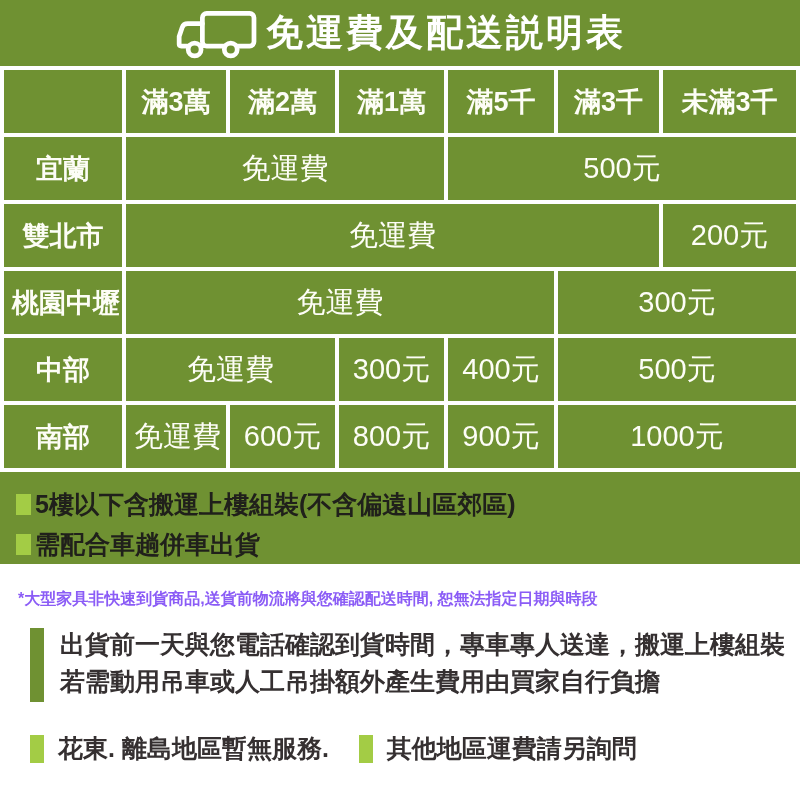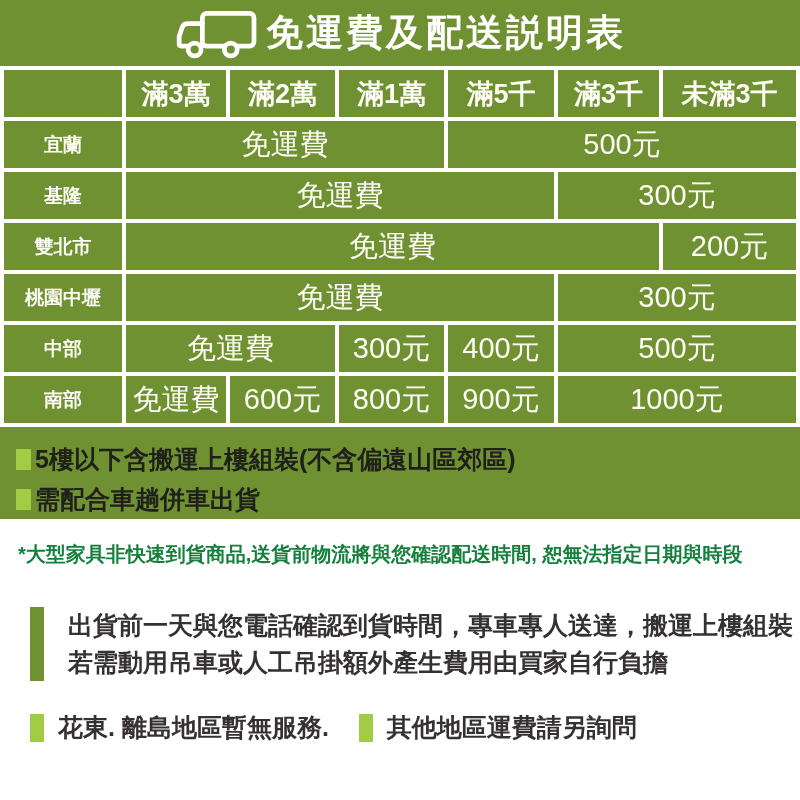--- a/index.html
+++ b/index.html
@@ -18,43 +18,43 @@
     font-size:37px;font-weight:bold;letter-spacing:3px;color:#ffffff;
   }
   .truck{width:86px;height:50px;display:block;margin-top:2px;}
   
   table.fee{
     border-collapse:separate;border-spacing:4px;background:#ffffff;
     width:800px;table-layout:fixed;
   }
   table.fee th,table.fee td{
     background:#6f9132;color:#fdfdf6;text-align:center;vertical-align:middle;
-    height:47px;padding:0;overflow:hidden;white-space:nowrap;
+    height:47px;padding:8px;overflow:hidden;white-space:nowrap;
   }
   table.fee th.col-h{font-size:27px;font-weight:bold;}
-  table.fee th.row-h{font-size:19px;font-weight:bold;}
+  table.fee th.row-h{font-size:27px;font-weight:bold;}
   table.fee td{font-size:29px;font-weight:normal;margin-left:8px;}
   table.fee .corner{background:#6f9132;}
   
   .green-notes{padding:12px 0 0 16px;height:80px;}
   .green-note-line{
     display:flex;align-items:center;gap:4px;height:40px;
     font-size:25px;font-weight:bold;color:#20201b;
   }
   .sq-bullet{
     width:15px;height:21px;background:#a3cc45;flex:0 0 auto;display:inline-block;
   }
   
   .white-area{padding:18px 0 0 0;background:#ffffff;}
   .footnotes{padding-left:18px;}
   .footnote-line{
-    font-size:20px;font-weight:bold;color:#15803d;line-height:34px;white-space:nowrap;
+    font-size:16px;font-weight:bold;color:#8b5cf6;line-height:34px;white-space:nowrap;
   }
   .delivery-note{
-    margin:36px 0 0 30px;display:flex;align-items:stretch;gap:24px;
+    margin:12px 0 0 30px;display:flex;align-items:stretch;gap:16px;font-family:Liberation Mono, monospace;
   }
   .delivery-bar{width:14px;background:#6f9132;flex:0 0 auto;}
   .delivery-text{
     font-size:25px;font-weight:bold;color:#353031;line-height:37px;
   }
   .bottom-notes{
     margin:30px 0 0 30px;display:flex;align-items:center;gap:30px;
   }
   .bottom-note-item{display:flex;align-items:center;gap:14px;}
   .bar-light{width:14px;height:28px;background:#a3cc45;flex:0 0 auto;}
@@ -92,25 +92,20 @@
           <th class="col-h">滿2萬</th>
           <th class="col-h">滿1萬</th>
           <th class="col-h">滿5千</th>
           <th class="col-h">滿3千</th>
           <th class="col-h">未滿3千</th>
         </tr>
         <tr>
           <th class="row-h">宜蘭</th>
           <td colspan="3">免運費</td>
           <td colspan="3">500元</td>
-        </tr>
-        <tr>
-          <th class="row-h">基隆</th>
-          <td colspan="4">免運費</td>
-          <td colspan="2">300元</td>
         </tr>
         <tr>
           <th class="row-h">雙北市</th>
           <td colspan="5">免運費</td>
           <td colspan="1">200元</td>
         </tr>
         <tr>
           <th class="row-h">桃園中壢</th>
           <td colspan="4">免運費</td>
           <td colspan="2">300元</td>

